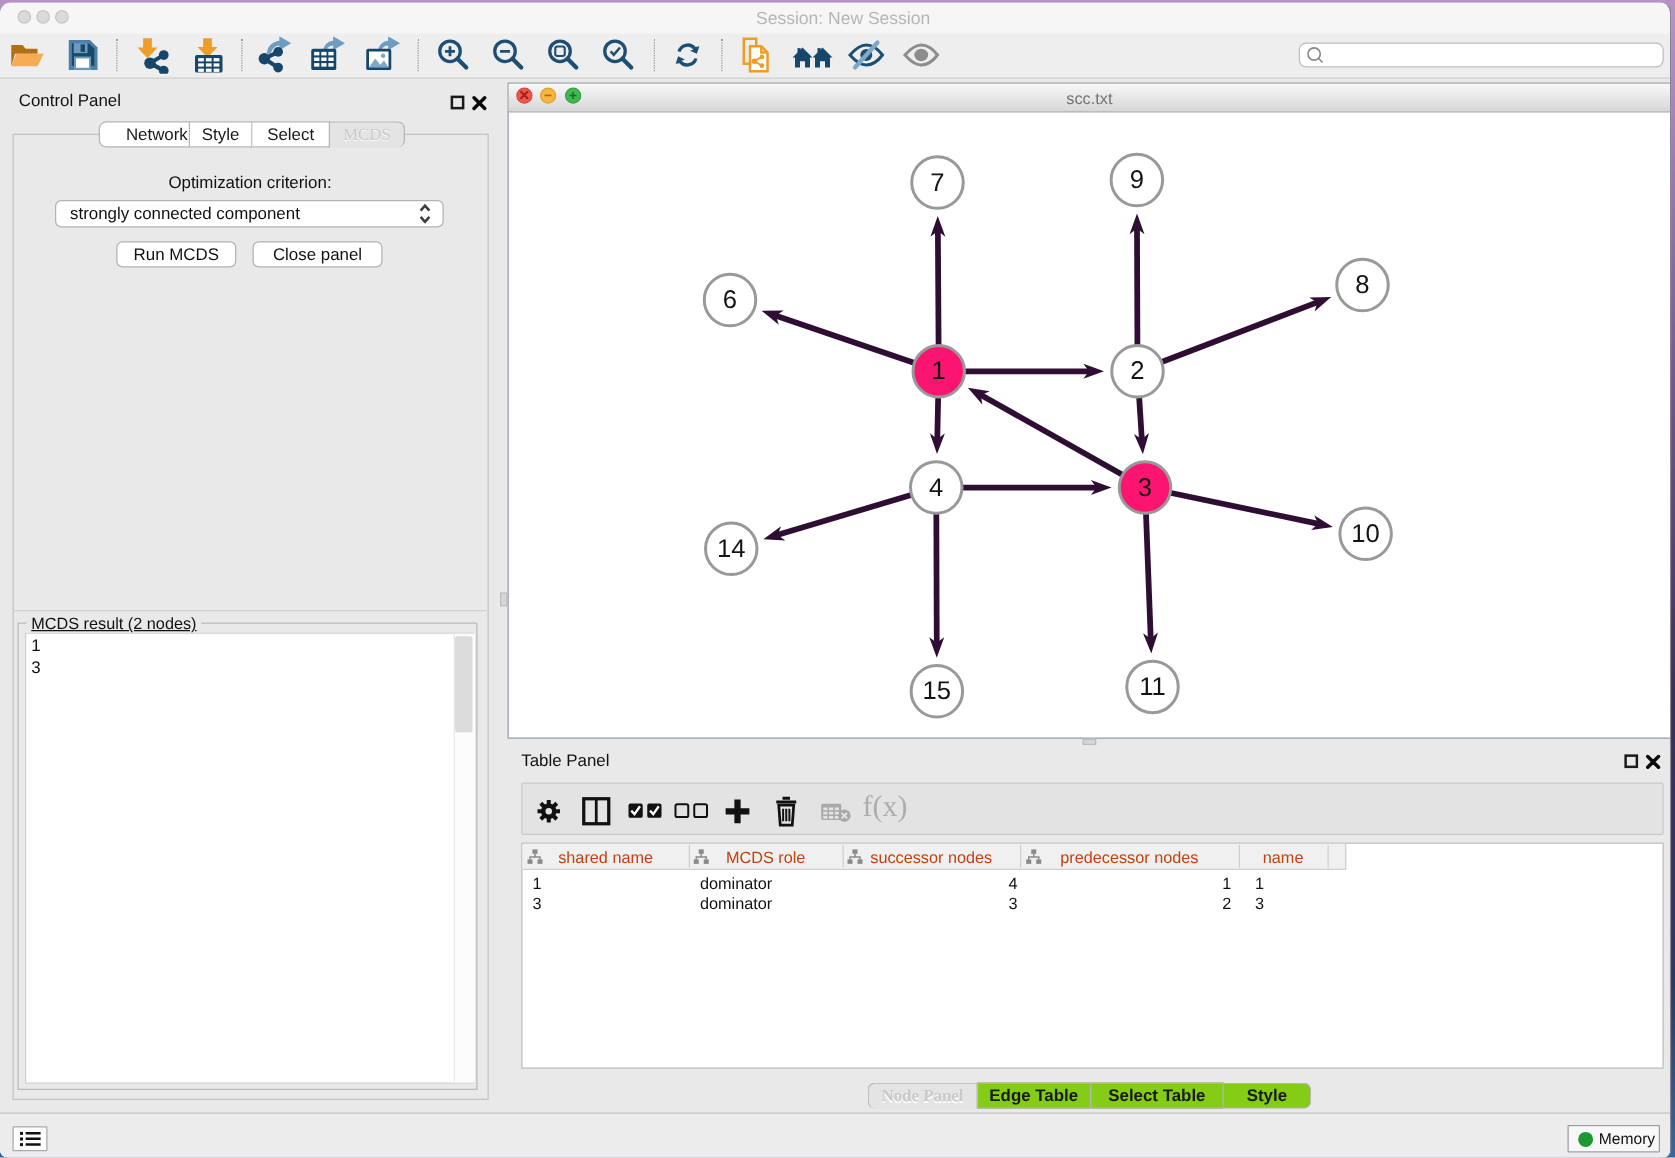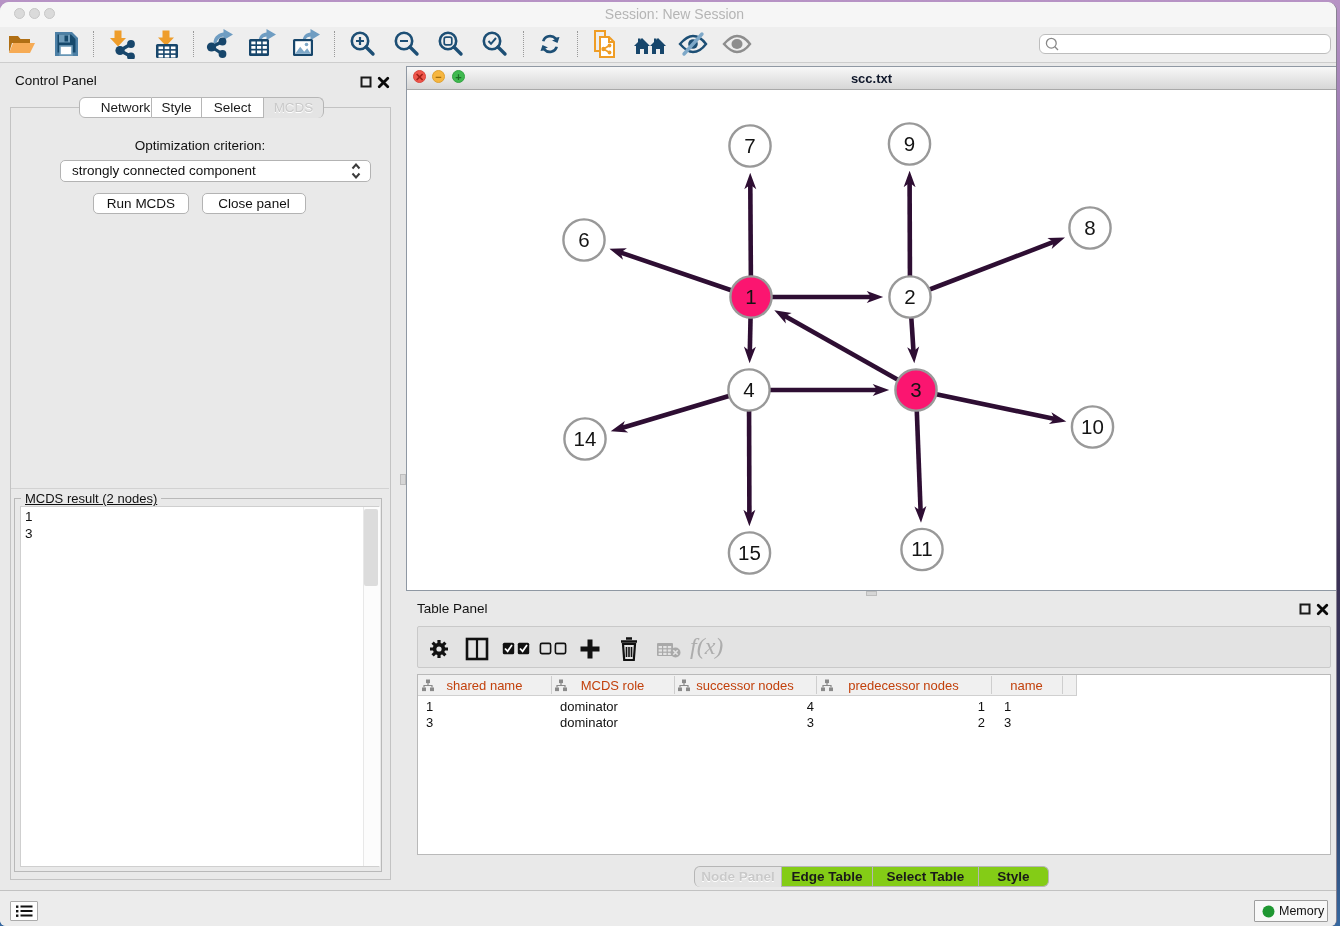--- a/index.html
+++ b/index.html
@@ -12,45 +12,45 @@
   #toolbar{left:0;top:25px;width:1337px;height:35px;background:#eeeeee;border-bottom:1px solid #cdcdcd;}
   .sep{position:absolute;top:4px;height:26px;width:0;border-left:1px dotted #999;}
   .ticon{position:absolute;top:2px;}
   #search{position:absolute;left:1039px;top:7px;width:292px;height:20px;background:#fff;border:1px solid #bdbdbd;border-radius:6px;box-sizing:border-box;}
   
   #cp-title{left:15px;top:71px;font-size:13.5px;color:#111;}
   .hdrbtn{position:absolute;}
   #cp-box{left:10px;top:105px;width:379px;height:771px;border:1px solid #c3c3c3;background:#e9e9e9;}
   .tab{position:absolute;top:95px;height:21px;box-sizing:border-box;background:#fff;border:1px solid #b6b6b6;font-size:13.5px;color:#1a1a1a;text-align:center;line-height:20px;}
     #opt-label{left:10px;top:136px;width:380px;text-align:center;font-size:13.5px;color:#111;}
-  #dropdown{left:44px;top:158px;width:311px;height:22px;background:#fff;border:1px solid #b3b3b3;border-radius:5px;box-sizing:border-box;font-size:13.5px;color:#111;line-height:20px;padding-left:11px;margin-left:16px;}
+  #dropdown{left:44px;top:158px;width:311px;height:22px;background:#fff;border:1px solid #b3b3b3;border-radius:5px;box-sizing:border-box;font-size:13.5px;color:#111;line-height:20px;padding-left:11px;}
   .btn{position:absolute;top:191px;height:21px;background:#fff;border:1px solid #b3b3b3;border-radius:5px;box-sizing:border-box;font-size:13.5px;color:#111;text-align:center;line-height:19px;}
   #fieldset{left:14px;top:496px;width:368px;height:374px;border:1px solid #b9b9b9;box-sizing:border-box;}
   #fieldlegend{left:21px;top:489px;background:#e9e9e9;padding:0 4px;font-size:13px;color:#111;text-decoration:underline;}
   #mcdstext{left:20px;top:504px;width:359px;height:361px;background:#fff;border:1px solid #cfcfcf;box-sizing:border-box;font-size:13.5px;color:#111;line-height:16.5px;padding:2px 0 0 4px;}
   #mcds-sb{left:363px;top:505px;width:16px;height:359px;background:#fcfcfc;border-left:1px solid #e8e8e8;}
   #mcds-thumb{left:364px;top:507px;width:14px;height:77px;background:#dcdcdc;border-radius:2px;}
   
   #netframe{left:406px;top:64px;width:931px;height:525px;border:1px solid #8f98a3;background:#fff;box-sizing:border-box;}
   #nettitle{left:407px;top:65px;width:929px;height:23px;background:linear-gradient(#f8f8f8,#d7d7d7);border-bottom:1px solid #a9a9a9;box-sizing:border-box;}
   .tfl{position:absolute;top:68px;width:13px;height:13px;border-radius:50%;box-sizing:border-box;font-size:11px;font-weight:bold;text-align:center;line-height:12px;}
-  #netname{left:407px;top:69px;width:929px;text-align:center;font-size:13px;font-weight:bold;color:#0f172a;}
+  #netname{left:407px;top:69px;width:929px;text-align:center;font-size:13px;font-weight:normal;color:#737373;}
   
   #vsplit-handle{left:400px;top:472px;width:6px;height:11px;background:#d6d6d6;border:1px solid #bdbdbd;box-sizing:border-box;}
   #hsplit-handle{left:866px;top:589px;width:11px;height:5px;background:#d6d6d6;border:1px solid #bdbdbd;box-sizing:border-box;}
   
   #tp-title{left:417px;top:599px;font-size:13.5px;color:#111;}
   #tp-toolbar{left:417px;top:624px;width:914px;height:42px;background:#e3e3e3;border:1px solid #c9c9c9;box-sizing:border-box;border-radius:2px;}
   #tp-table{left:417px;top:672px;width:914px;height:181px;background:#fff;border:1px solid #b9b9b9;box-sizing:border-box;}
   #tp-thead{left:0px;top:0px;width:659px;height:21px;background:#f0f0f0;border-bottom:1px solid #d0d0d0;border-right:1px solid #cecece;box-sizing:border-box;}
   .thsep{position:absolute;top:1px;height:18px;width:0;border-left:1px solid #cecece;}
   .thtext{position:absolute;top:3px;font-size:13px;color:#c2410c;}
   .cell{position:absolute;font-size:13px;color:#111;}
   .btab{position:absolute;top:864px;height:21px;box-sizing:border-box;background:#84cc16;border:1px solid #b6b6b6;font-size:13.5px;font-weight:bold;color:#1a1a1a;text-align:center;line-height:20px;}
-  .tabsel{background:#e4e4e4 !important;color:#c9c9c9 !important;text-shadow:0 1px 0 #ffffff;border-bottom:none;}
+  .tabsel{background:#e4e4e4 !important;color:#c9c9c9 !important;text-shadow:0 1px 0 #ffffff;border-bottom:none;font-family:Liberation Serif, serif;}
   
   #statusbar{left:0;top:888px;width:1337px;height:36px;background:#ececec;border-top:1px solid #c2c2c2;}
   #listbtn{position:absolute;left:10px;top:10px;width:28px;height:20px;background:#fdfdfd;border:1px solid #ababab;border-radius:1px;box-sizing:border-box;}
   #membtn{position:absolute;left:1254px;top:9px;width:74px;height:22px;background:#f8f8f8;border:1px solid #9e9e9e;border-radius:1px;box-sizing:border-box;font-size:12.5px;color:#111;}
 </style>
 </head>
 <body>
 <div id="win">
 
 <div class="abs" id="titlebar">
@@ -359,21 +359,21 @@
           <rect x="7.2" y="8.4" width="3.4" height="2.2"></rect>
           <rect x="11.8" y="8.4" width="3.4" height="2.2"></rect>
       <rect x="2.6" y="11.8" width="3.4" height="2.2"></rect>
           <rect x="7.2" y="11.8" width="3.4" height="2.2"></rect>
           <rect x="11.8" y="11.8" width="3.4" height="2.2"></rect>
     </g>
     <circle cx="19.5" cy="11.5" r="5" fill="#a9a9a9"></circle>
     <path d="M17.3 9.3 l4.4 4.4 M21.7 9.3 l-4.4 4.4" stroke="#e3e3e3" stroke-width="1.6"></path>
   </svg>
 
-  <div style="position:absolute;left:272px;top:6px;font-family:'Liberation Serif',serif;font-style:italic;font-size:24px;color:#adadad;">f(x)</div>
+  <div style="position:absolute;left:272px;top:6px;font-family:'Liberation Serif',serif;font-size:24px;color:#adadad;">f(x)</div>
 </div>
 <div class="abs" id="tp-table">
   <div class="abs" id="tp-thead">
     <svg style="position:absolute;left:3px;top:4px;" width="14" height="13" viewBox="0 0 14 13">
           <g fill="#8a8a8a">
             <rect x="5" y="0.5" width="4" height="3.6"></rect>
             <rect x="1" y="8.5" width="4" height="3.6"></rect>
             <rect x="9" y="8.5" width="4" height="3.6"></rect>
             <path d="M7 4 v2.5 M3 8.5 v-2 h8 v2" stroke="#8a8a8a" stroke-width="1.2" fill="none"></path>
           </g>

